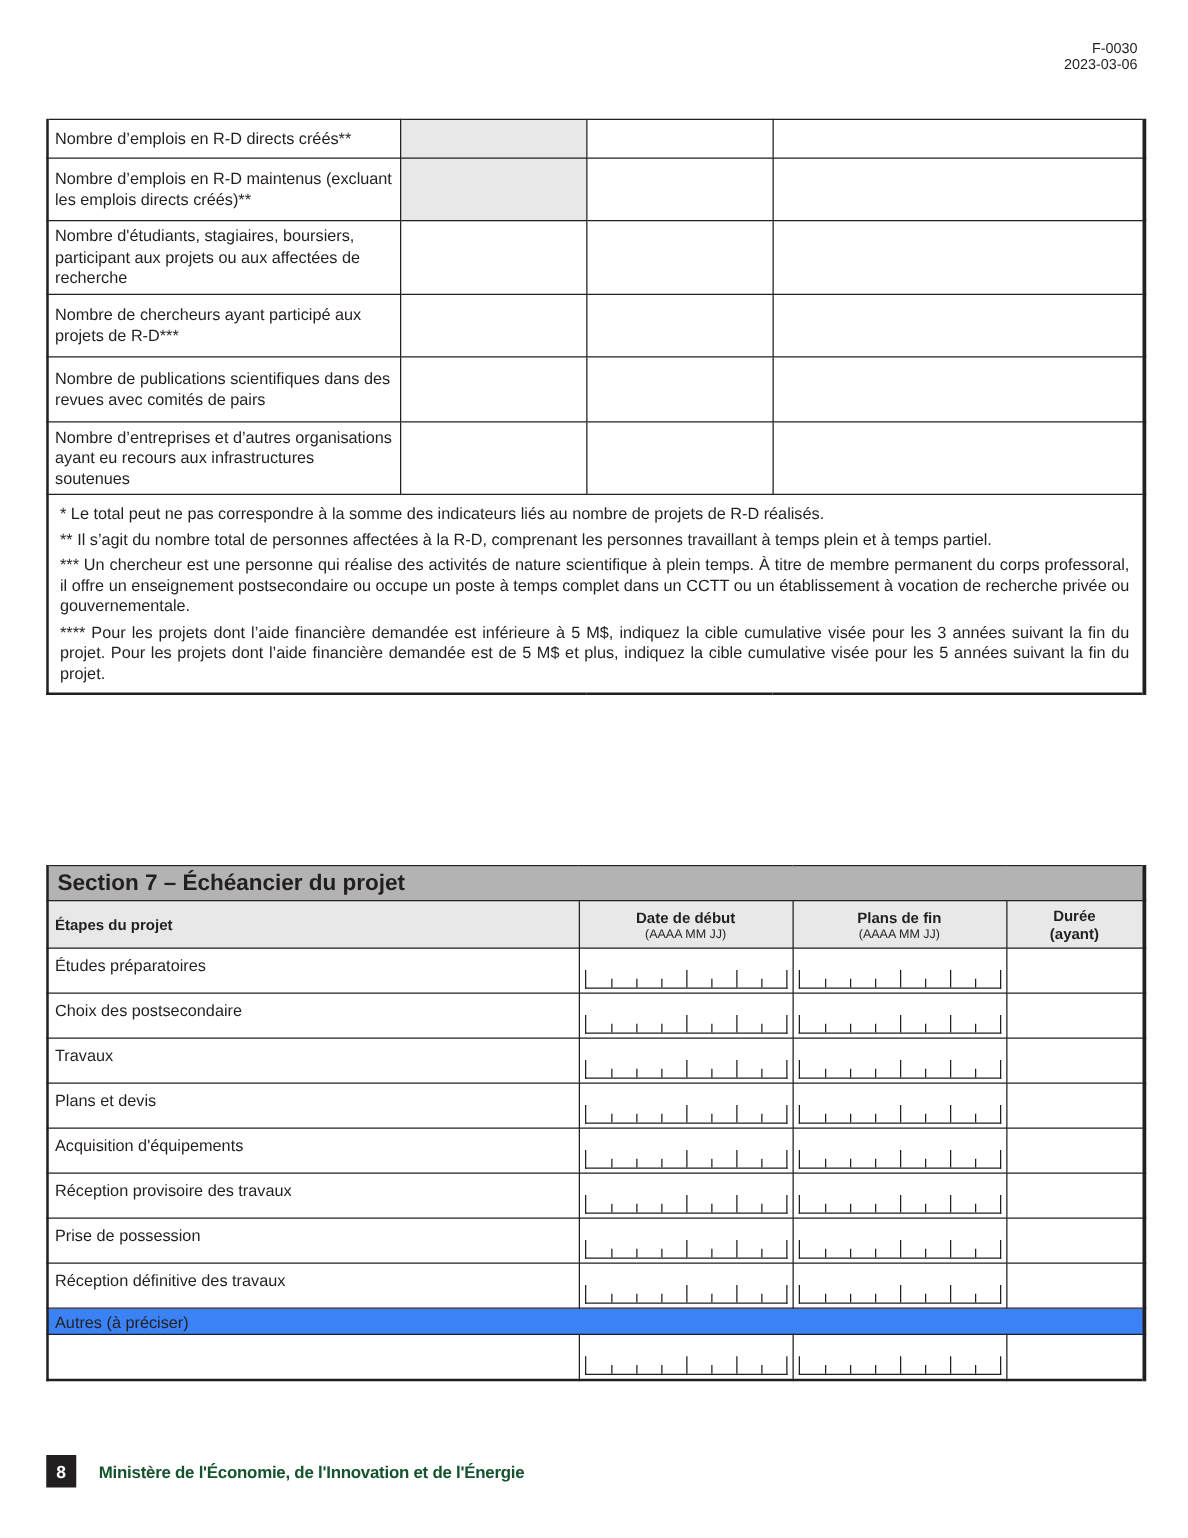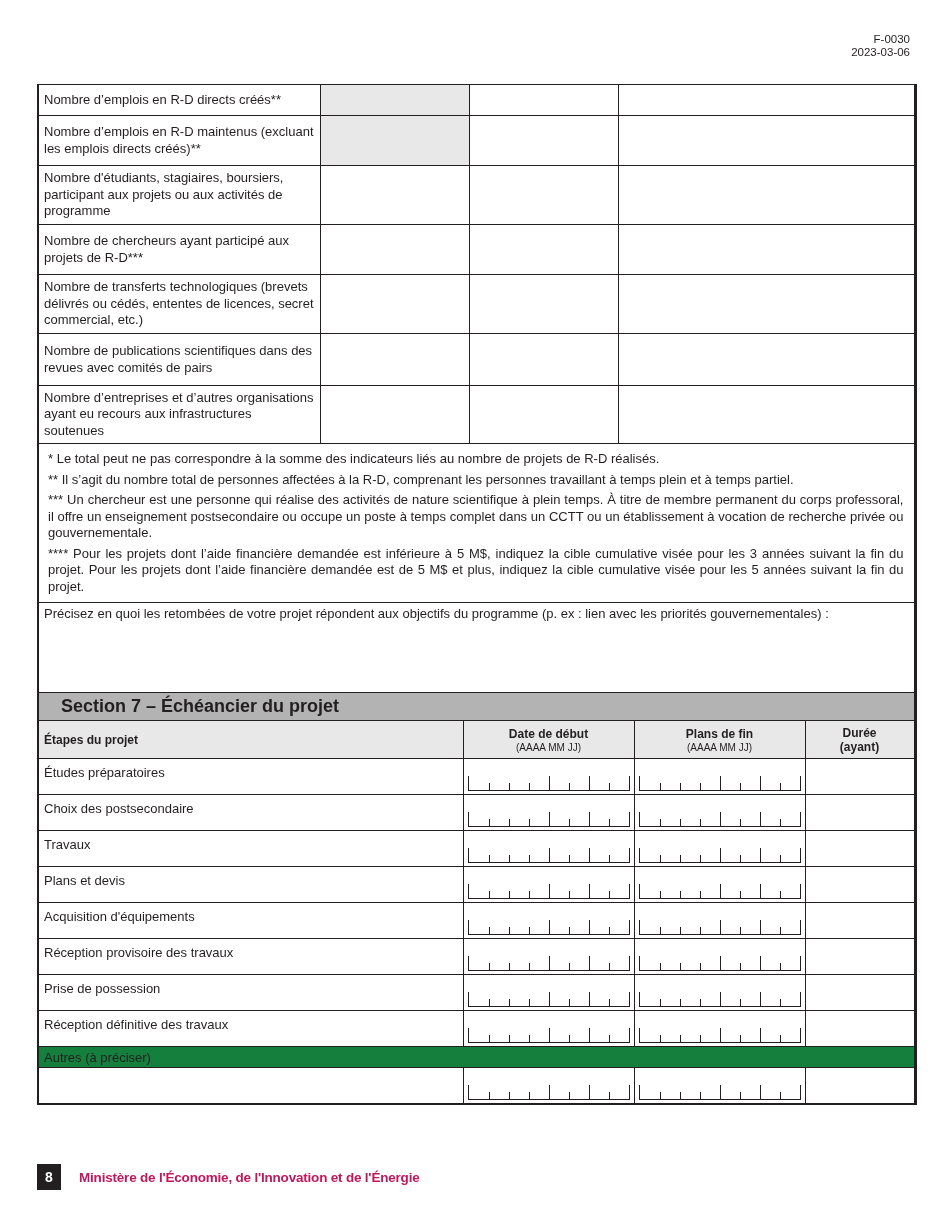--- a/index.html
+++ b/index.html
@@ -1,40 +1,40 @@
 <!DOCTYPE html>
 <html><head>
   <meta charset="utf-8">
   <style>
     html, body { margin:0; padding:0; background:#ffffff; }
     body { width:950px; height:1230px; position:relative; font-family:"Liberation Sans", sans-serif; color:#231f20; overflow:hidden; }
     .form-id { position:absolute; right:40px; top:33px; text-align:right; font-size:11.5px; line-height:13px; color:#231f20; }
     table { border-collapse:collapse; table-layout:fixed; }
-    .tbl1 { position:absolute; left:37px; top:84px; width:877px; border-right:3px solid #231f20; border-left:2px solid #231f20; border-bottom:2px solid #231f20; }
+    .tbl1 { position:absolute; left:37px; top:95px; width:877px; border-right:3px solid #231f20; border-left:2px solid #231f20; border-bottom:2px solid #231f20; }
     .tbl1 td { border:1.5px solid #231f20; font-size:13px; line-height:16.5px; padding:3px 5px 3px 5px; vertical-align:middle; }
     .tbl1 td.grey { background:#e8e8e8; }
     .tbl1 td.notes { padding:3px 6px 3px 5px; font-size:13px; line-height:16.5px; text-align:justify; vertical-align:top; }
     .tbl1 td.notes div { margin:4px; }
     .tbl1 td.precisez { vertical-align:top; height:88px; padding:3px 5px; }
     .tbl2 { position:absolute; left:37px; top:692px; width:877px; border-right:3px solid #231f20; border-left:2px solid #231f20; border-bottom:2px solid #231f20; }
     .tbl2 td, .tbl2 th { border:1.5px solid #231f20; font-size:13px; padding:0 5px; vertical-align:middle; }
-    .tbl2 .sec-title { background:#b2b3b2; font-size:18px; font-weight:bold; height:27px; padding:0 22px; }
+    .tbl2 .sec-title { background:#b2b3b2; font-size:18px; font-weight:bold; height:27px; padding:0 7px; }
     .tbl2 .select-row { height:54px; vertical-align:top; padding-top:5px; font-size:13px; }
     .tbl2 .select-row sup { font-size:9px; }
     .tbl2 th { background:#e8e8e8; font-weight:bold; font-size:12px; height:37px; }
     .tbl2 th.left { text-align:left; }
     .tbl2 th .sub { font-weight:normal; font-size:10px; display:block; margin-top:1px; }
     .tbl2 td.etape { height:29px; font-size:13px; vertical-align:top; padding-top:6px; }
-    .tbl2 tr.autres td { background:#15803d; height:20px; padding-top:0; vertical-align:middle; }
+    .tbl2 tr.autres td { background:#3b82f6; height:20px; padding-top:0; vertical-align:middle; }
     .tbl2 td.datecell { padding:0 3px 0 3px; vertical-align:bottom; }
     .comb { position:relative; height:14px; margin-bottom:3px; border-left:1.5px solid #231f20; border-right:1.5px solid #231f20; border-bottom:1.5px solid #231f20; margin-left:1px; margin-right:1px; }
     .comb span { position:absolute; bottom:0; width:1.5px; background:#231f20; }
     .footer { position:absolute; left:37px; top:1164px; display:flex; align-items:center; }
     .page-num { background:#231f20; color:#fff; font-weight:bold; font-size:14px; width:24px; height:26px; display:flex; align-items:center; justify-content:center; }
-    .ministry { margin-left:18px; font-size:13.5px; font-weight:bold; color:#be185d; letter-spacing:-0.2px; }
+    .ministry { margin-left:18px; font-size:13.5px; font-weight:bold; color:#14532d; letter-spacing:-0.2px; }
   </style>
 </head>
 <body>
 
 <div class="form-id">
   <div>F-0030</div>
   <div>2023-03-06</div>
 </div>
 
 <table class="tbl1">
@@ -51,33 +51,27 @@
     <td></td>
     <td></td>
   </tr>
   <tr style="height:50px">
     <td>Nombre d’emplois en R-D maintenus (excluant les emplois directs créés)**</td>
     <td class="grey"></td>
     <td></td>
     <td></td>
   </tr>
   <tr style="height:59px">
-    <td>Nombre d'étudiants, stagiaires, boursiers, participant aux projets ou aux activités de programme</td>
+    <td>Nombre d'étudiants, stagiaires, boursiers, participant aux projets ou aux affectées de recherche</td>
     <td></td>
     <td></td>
     <td></td>
   </tr>
   <tr style="height:50px">
     <td>Nombre de chercheurs ayant participé aux projets de R-D***</td>
-    <td></td>
-    <td></td>
-    <td></td>
-  </tr>
-  <tr style="height:59px">
-    <td>Nombre de transferts technologiques (brevets délivrés ou cédés, ententes de licences, secret commercial, etc.)</td>
     <td></td>
     <td></td>
     <td></td>
   </tr>
   <tr style="height:52px">
     <td>Nombre de publications scientifiques dans des revues avec comités de pairs</td>
     <td></td>
     <td></td>
     <td></td>
   </tr>
@@ -86,25 +80,20 @@
     <td></td>
     <td></td>
     <td></td>
   </tr>
   <tr>
     <td colspan="4" class="notes">
       <div>* Le total peut ne pas correspondre à la somme des indicateurs liés au nombre de projets de R-D réalisés.</div>
       <div>** Il s’agit du nombre total de personnes affectées à la R-D, comprenant les personnes travaillant à temps plein et à temps partiel.</div>
       <div>*** Un chercheur est une personne qui réalise des activités de nature scientifique à plein temps. À titre de membre permanent du corps professoral, il offre un enseignement postsecondaire ou occupe un poste à temps complet dans un CCTT ou un établissement à vocation de recherche privée ou gouvernementale.</div>
       <div>**** Pour les projets dont l’aide financière demandée est inférieure à 5 M$, indiquez la cible cumulative visée pour les 3 années suivant la fin du projet. Pour les projets dont l’aide financière demandée est de 5 M$ et plus, indiquez la cible cumulative visée pour les 5 années suivant la fin du projet.</div>
-    </td>
-  </tr>
-  <tr>
-    <td colspan="4" class="precisez">
-      <div>Précisez en quoi les retombées de votre projet répondent aux objectifs du programme (p. ex : lien avec les priorités gouvernementales) :</div>
     </td>
   </tr>
 </tbody>
   </table>
 
 <table class="tbl2">
   <colgroup>
     <col style="width:425px">
       <col style="width:171px">
       <col style="width:171px">

